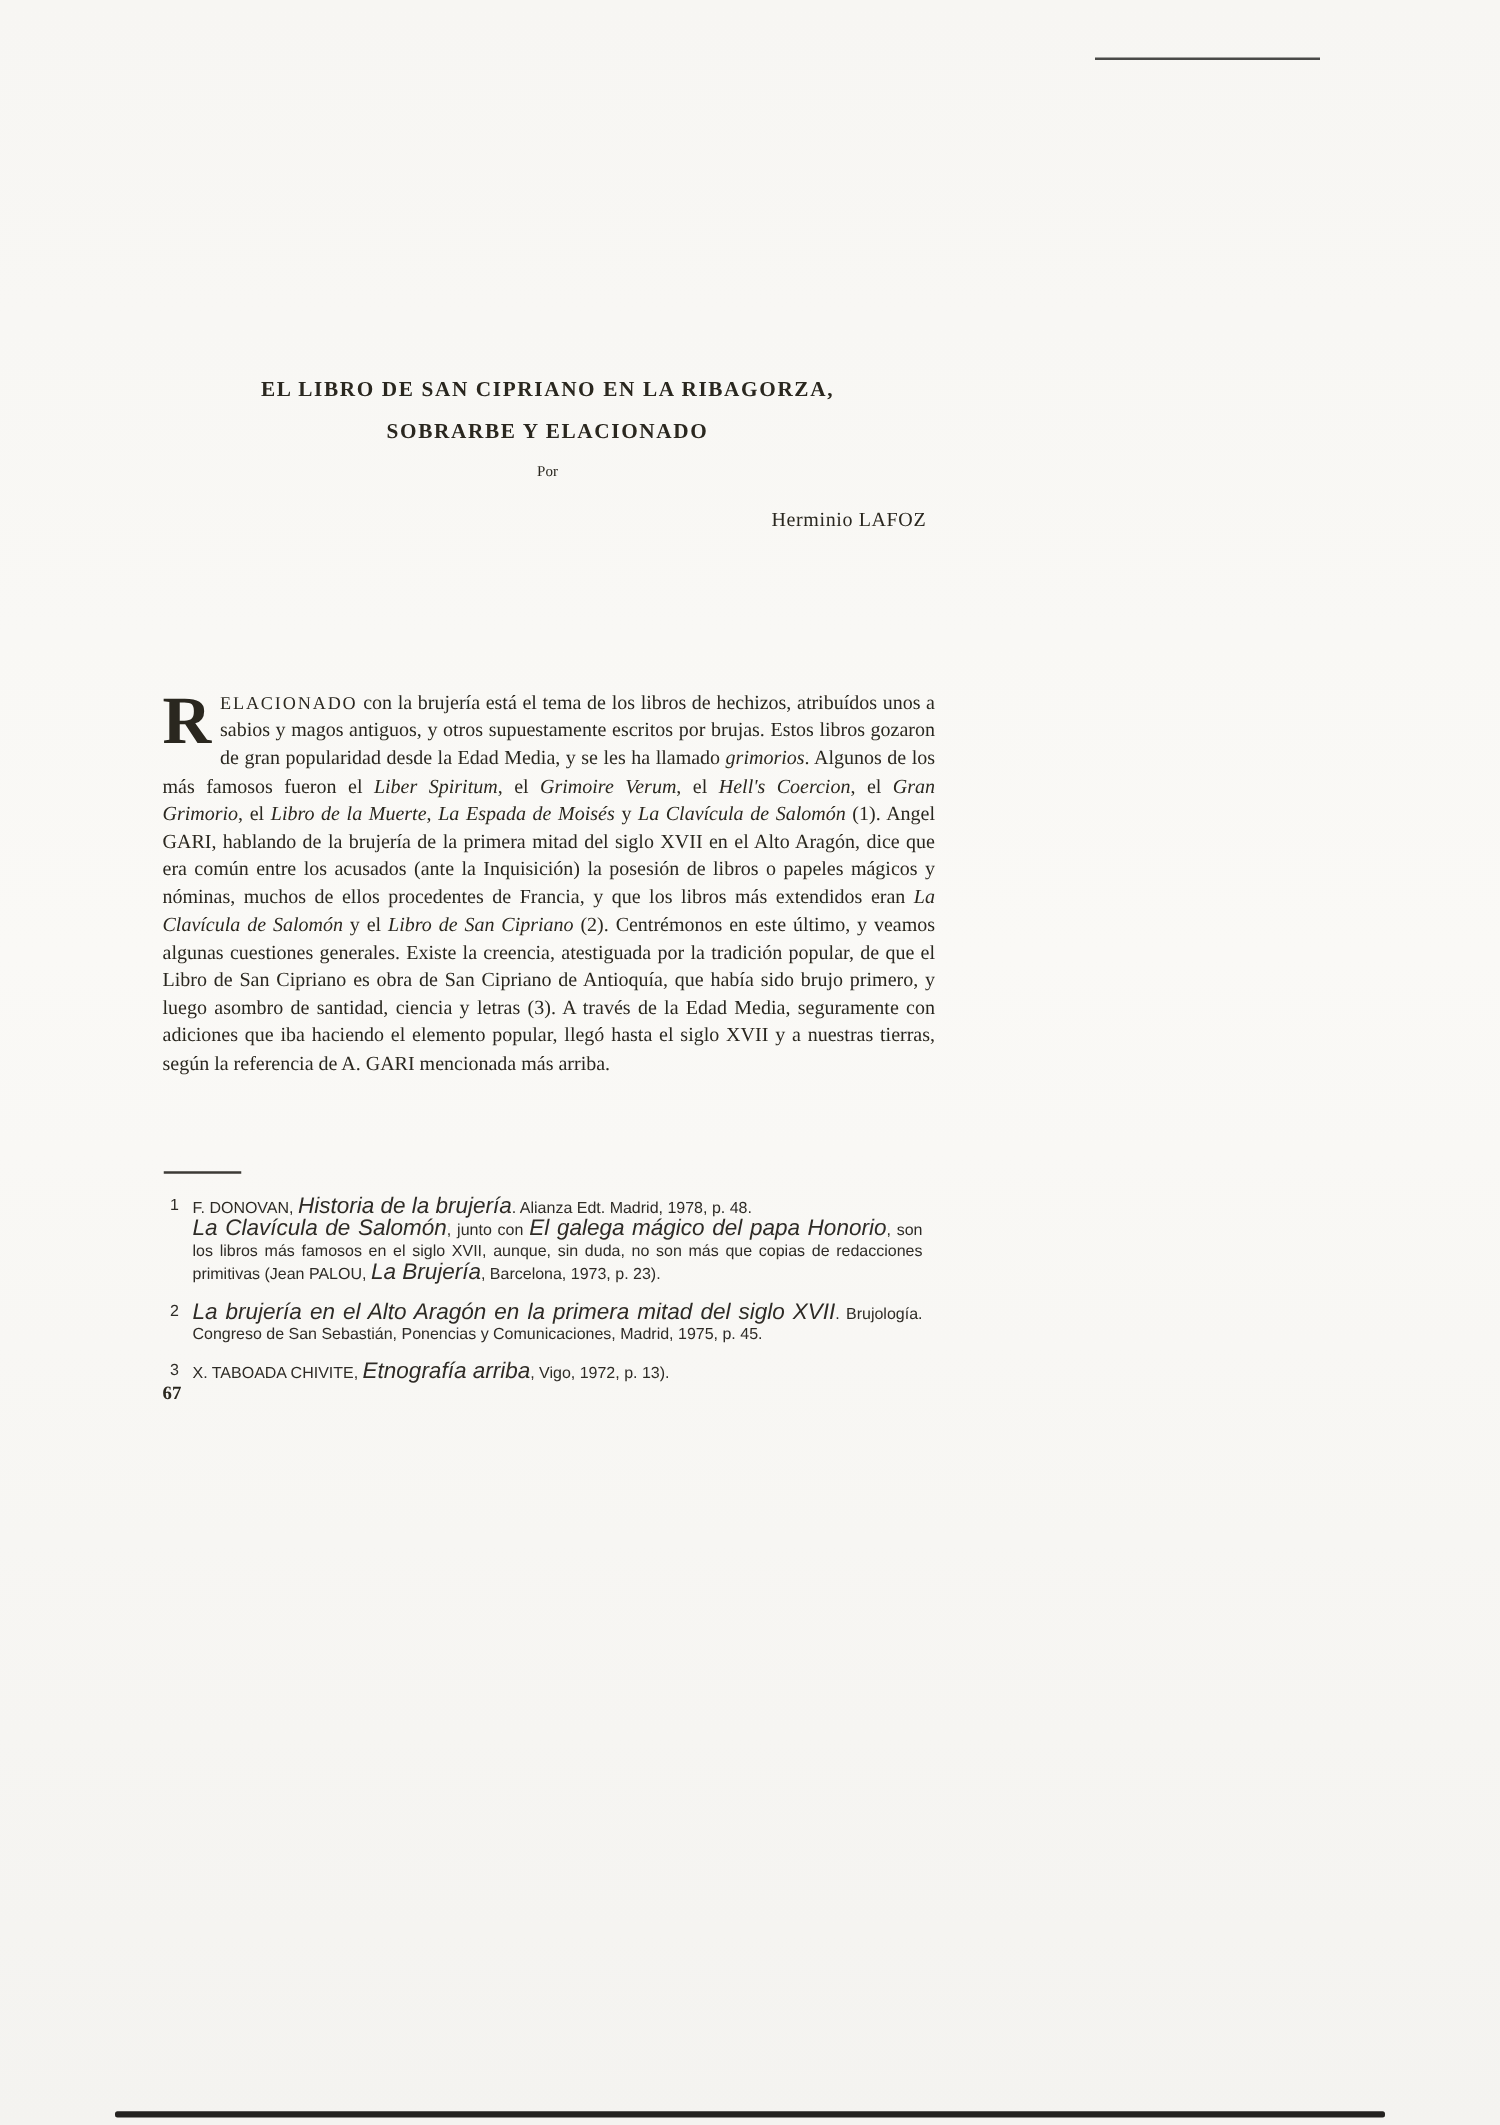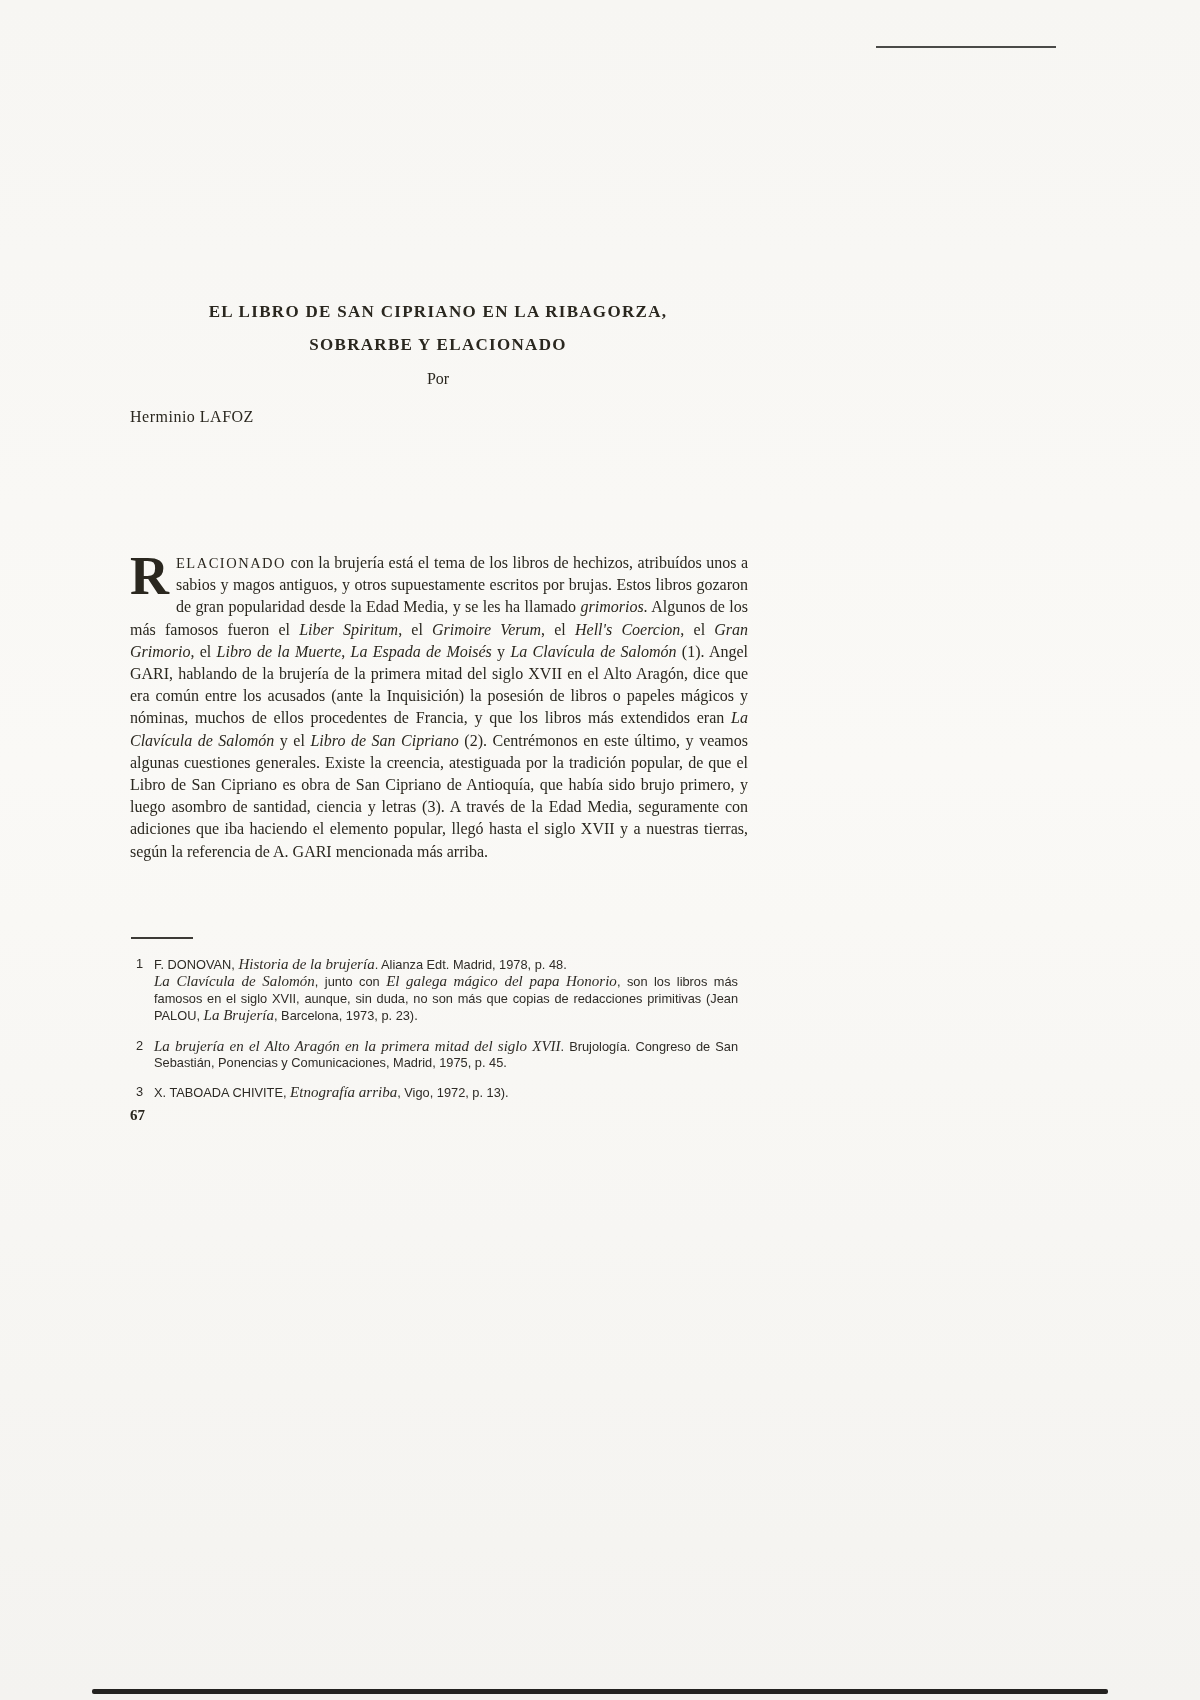--- a/index.html
+++ b/index.html
@@ -23,24 +23,24 @@
   .title-block {
     position: absolute; left: 130px; top: 295px; width: 616px;
     text-align: center;
   }
   .title-line {
     margin: 0;
     font-size: 17px; font-weight: bold;
     letter-spacing: 1.3px; line-height: 33px;
     font-family: "Liberation Serif", serif;
   }
-  .byline-por { margin-top: 9px; font-size: 16px; }
+  .byline-por { margin-top: 9px; font-size: 12px; }
   .author {
     position: absolute; left: 130px; top: 408px; width: 611px;
-    text-align: left; font-size: 16px; letter-spacing: 0.5px;
+    text-align: right; font-size: 16px; letter-spacing: 0.5px;
   }
   .body-text {
     position: absolute; left: 130px; top: 552px; width: 618px;
     font-size: 16px; line-height: 22.2px;
     text-align: justify;
   }
   .dropcap {
     float: left; font-weight: bold;
     font-size: 54px; line-height: 42px;
     margin: 3px 7px 0 0;
@@ -52,21 +52,21 @@
   }
   .footnotes {
     position: absolute; left: 136px; top: 956px; width: 602px;
     font-family: "Liberation Sans", sans-serif;
     font-size: 12.8px; line-height: 16.4px;
     color: #2e2b26;
   }
   .footnote { display: flex; margin-bottom: 13px; }
   .fn-num { flex: 0 0 18px; width: 18px; }
   .fn-text { flex: 1; text-align: justify; }
-  .fn-text i { font-family: Liberation Serif, serif; font-size: 15px; }
+  .fn-text i { font-family: Liberation Sans, sans-serif; font-size: 18px; }
   .page-number {
     position: absolute; left: 130px; top: 1107px; width: 610px;
     font-weight: bold; font-size: 15px;
     font-family: "Liberation Serif", serif;
   }
   .bottom-rule {
     position: absolute; left: 92px; top: 1689px;
     width: 1016px; height: 5px; background: #242220;
     border-radius: 2px;
   }

